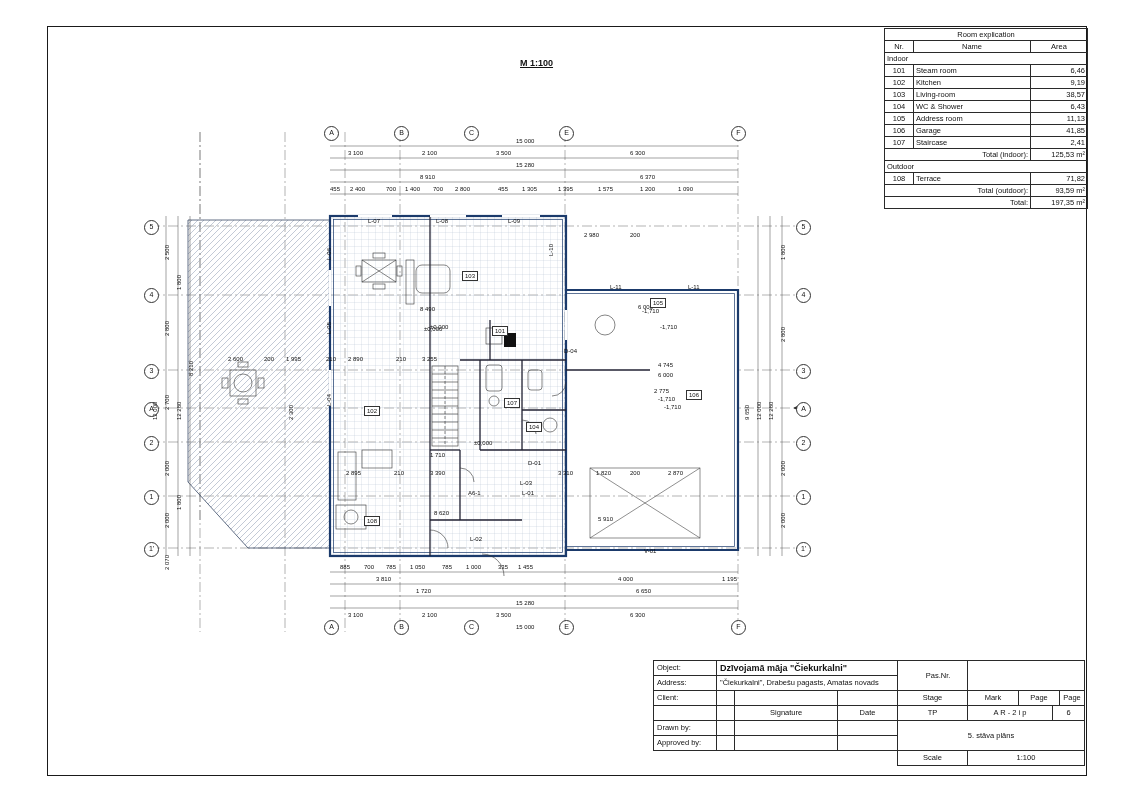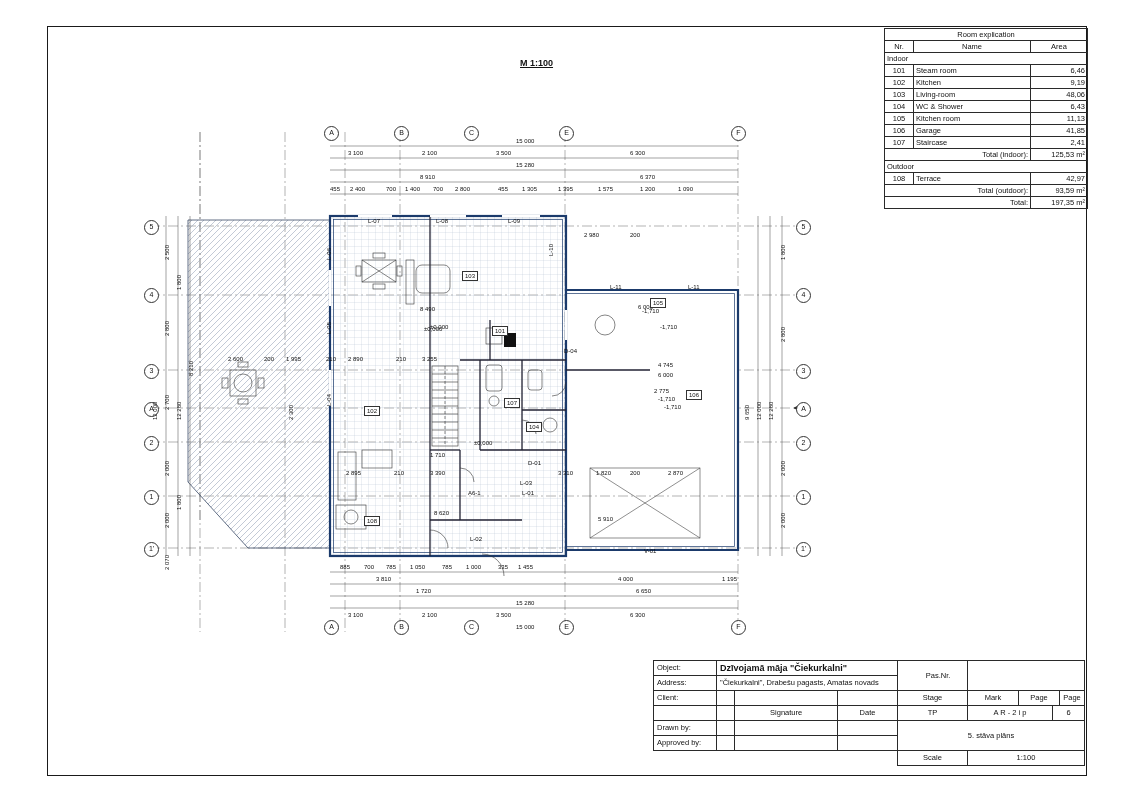--- a/index.html
+++ b/index.html
@@ -63,30 +63,30 @@
       <td class="r">6,46</td>
     </tr>
     <tr>
       <td class="c">102</td>
       <td>Kitchen</td>
       <td class="r">9,19</td>
     </tr>
     <tr>
       <td class="c">103</td>
       <td>Living-room</td>
-      <td class="r">48,06</td>
+      <td class="r">38,57</td>
     </tr>
     <tr>
       <td class="c">104</td>
       <td>WC &amp; Shower</td>
       <td class="r">6,43</td>
     </tr>
     <tr>
       <td class="c">105</td>
-      <td>Kitchen room</td>
+      <td>Address room</td>
       <td class="r">11,13</td>
     </tr>
     <tr>
       <td class="c">106</td>
       <td>Garage</td>
       <td class="r">41,85</td>
     </tr>
     <tr>
       <td class="c">107</td>
       <td>Staircase</td>
@@ -95,21 +95,21 @@
     <tr>
       <td class="r" colspan="2">Total (indoor):</td>
       <td class="r bold">125,53 m²</td>
     </tr>
     <tr>
       <td colspan="3">Outdoor</td>
     </tr>
     <tr>
       <td class="c">108</td>
       <td>Terrace</td>
-      <td class="r">42,97</td>
+      <td class="r">71,82</td>
     </tr>
     <tr>
       <td class="r" colspan="2">Total (outdoor):</td>
       <td class="r bold">93,59 m²</td>
     </tr>
     <tr>
       <td class="r" colspan="2">Total:</td>
       <td class="r bold">197,35 m²</td>
     </tr>
   </tbody>

